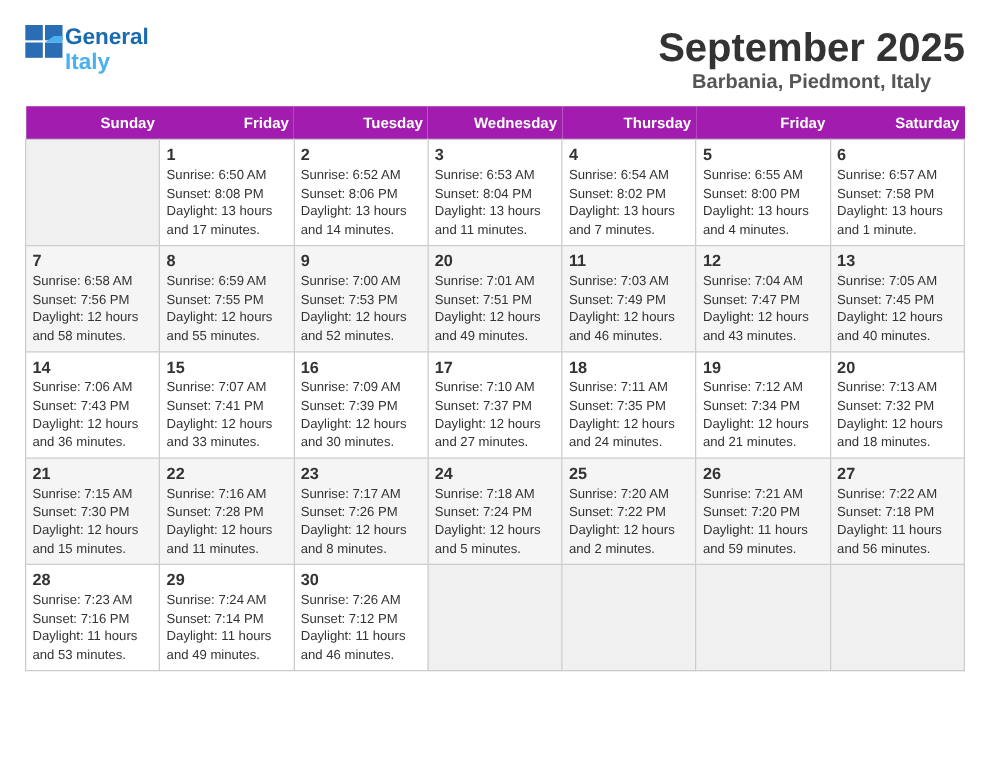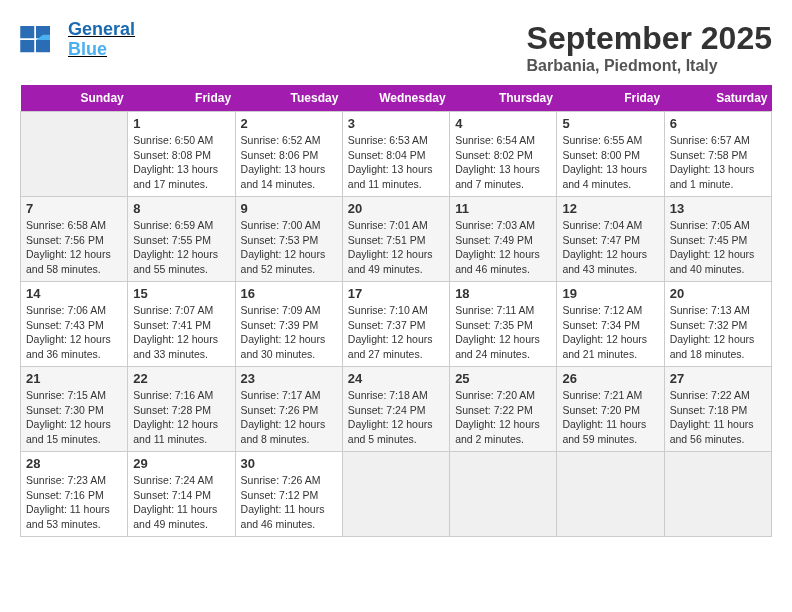--- a/index.html
+++ b/index.html
@@ -11,39 +11,37 @@
       padding: 20px;
     }
     .header {
       display: flex;
       justify-content: space-between;
       align-items: flex-start;
       margin-bottom: 10px;
     }
     .logo {
       display: flex;
-      align-items: center;
-      gap: 16px;
-      text-decoration: underline;
+      gap: 0;
     }
     .logo-text {
       font-size: 18px;
       font-weight: bold;
       color: #333;
       line-height: 1.1;
     }
     .logo-text span {
       color: #1a6ab1;
     }
     .logo-icon {
       width: 32px;
       height: 28px;
     }
     .title-block {
-      text-align: left;
+      text-align: center;
     }
     .month-title {
       font-size: 32px;
       font-weight: bold;
       color: #333;
     }
     .subtitle {
       font-size: 16px;
       color: #555;
       font-weight: bold;
@@ -100,21 +98,21 @@
   <div class="logo">
     <svg class="logo-icon" viewBox="0 0 36 32" xmlns="http://www.w3.org/2000/svg">
       <rect x="0" y="0" width="16" height="14" fill="#2a6db5"></rect>
       <rect x="0" y="16" width="16" height="14" fill="#2a6db5"></rect>
       <rect x="18" y="0" width="16" height="14" fill="#2a6db5"></rect>
       <polygon points="18,16 34,16 34,30 18,30" fill="#2a6db5"></polygon>
       <polygon points="26,10 34,10 34,16 18,16" fill="#4ab0f0"></polygon>
     </svg>
     <div class="logo-text">
       <span>General</span><br>
-      <span style="color:#4ab0f0;">Blue</span>
+      <span style="color:#4ab0f0;">Italy</span>
     </div>
   </div>
   <div class="title-block">
     <div class="month-title">September 2025</div>
     <div class="subtitle">Barbania, Piedmont, Italy</div>
   </div>
 </div>
 
 <table>
   <thead>

